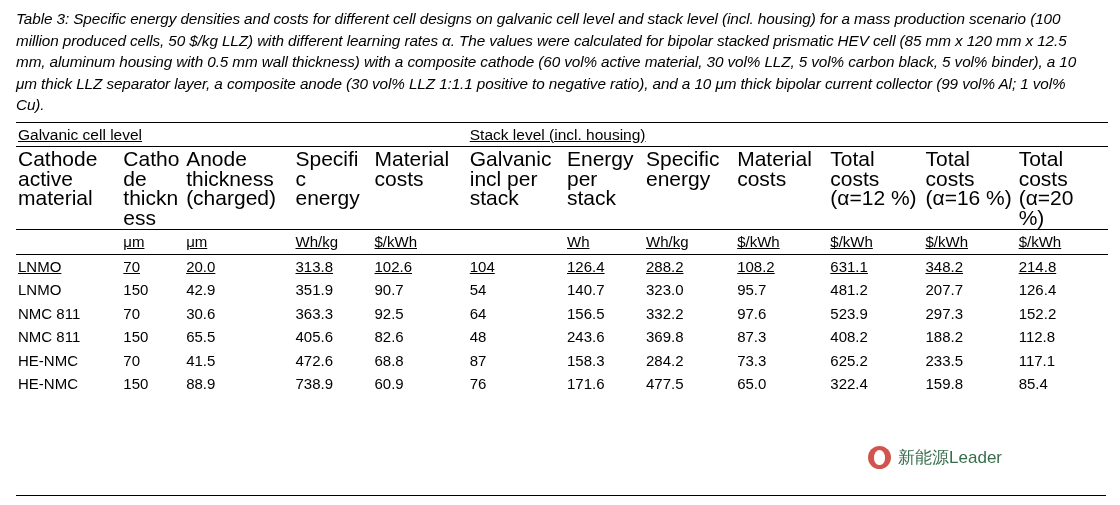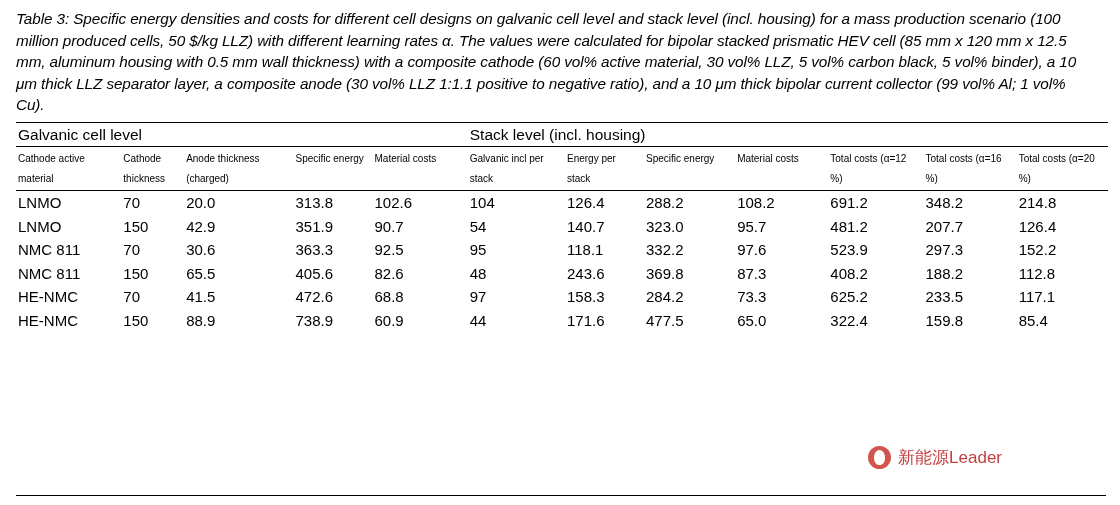--- a/index.html
+++ b/index.html
@@ -35,33 +35,34 @@
     font-size: 15px;
     table-layout: fixed;
   }
   table.maintable td {
     vertical-align: top;
     padding: 2px 4px 2px 2px;
     line-height: 19.5px;
   }
   .rule-top td {
     border-top: 1.3px solid #000;
+    text-decoration: underline;
   }
   .rule-bottom td {
     border-bottom: 1.3px solid #000;
   }
   .grouprow td {
     padding-top: 3px;
     padding-bottom: 4px;
   }
   .grouplabel {
     font-size: 15.5px;
   }
   .hdrcell {
-    font-size: 10px;
+    font-size: 21px;
     line-height: 19.5px;
     word-wrap: break-word;
     overflow-wrap: break-word;
   }
   .unitrow td {
     padding-top: 3px;
     padding-bottom: 3px;
   }
   .datarow td {
     padding-top: 3px;
@@ -102,21 +103,21 @@
     position: absolute;
     left: 6px;
     top: 4px;
     width: 11px;
     height: 15px;
     border-radius: 50% 50% 45% 45%;
     background: #ffffff;
   }
   .wm-text {
     font-size: 17px;
-    color: #b91c1c;
+    color: #14532d;
     font-family: "Liberation Sans", sans-serif;
     text-align: right;
   }
   .footer-rule {
     position: absolute;
     left: 16px;
     right: 14px;
     bottom: 9px;
     border-bottom: 1.3px solid #000;
   }
@@ -155,31 +156,45 @@
         <td class="hdrcell">Specific energy</td>
         <td class="hdrcell">Material costs</td>
         <td class="hdrcell">Galvanic incl per stack</td>
         <td class="hdrcell">Energy per stack</td>
         <td class="hdrcell">Specific energy</td>
         <td class="hdrcell">Material costs</td>
         <td class="hdrcell">Total costs (α=12 %)</td>
         <td class="hdrcell">Total costs (α=16 %)</td>
         <td class="hdrcell">Total costs (α=20 %)</td>
       </tr>
+      <tr class="unitrow rule-top">
+        <td></td>
+        <td>μm</td>
+        <td>μm</td>
+        <td>Wh/kg</td>
+        <td>$/kWh</td>
+        <td></td>
+        <td>Wh</td>
+        <td>Wh/kg</td>
+        <td>$/kWh</td>
+        <td>$/kWh</td>
+        <td>$/kWh</td>
+        <td>$/kWh</td>
+      </tr>
       <tr class="datarow rule-top">
         <td>LNMO</td>
         <td>70</td>
         <td>20.0</td>
         <td>313.8</td>
         <td>102.6</td>
         <td>104</td>
         <td>126.4</td>
         <td>288.2</td>
         <td>108.2</td>
-        <td>691.2</td>
+        <td>631.1</td>
         <td>348.2</td>
         <td>214.8</td>
       </tr>
       <tr class="datarow">
         <td>LNMO</td>
         <td>150</td>
         <td>42.9</td>
         <td>351.9</td>
         <td>90.7</td>
         <td>54</td>
@@ -189,22 +204,22 @@
         <td>481.2</td>
         <td>207.7</td>
         <td>126.4</td>
       </tr>
       <tr class="datarow">
         <td>NMC 811</td>
         <td>70</td>
         <td>30.6</td>
         <td>363.3</td>
         <td>92.5</td>
-        <td>95</td>
-        <td>118.1</td>
+        <td>64</td>
+        <td>156.5</td>
         <td>332.2</td>
         <td>97.6</td>
         <td>523.9</td>
         <td>297.3</td>
         <td>152.2</td>
       </tr>
       <tr class="datarow">
         <td>NMC 811</td>
         <td>150</td>
         <td>65.5</td>
@@ -217,35 +232,35 @@
         <td>408.2</td>
         <td>188.2</td>
         <td>112.8</td>
       </tr>
       <tr class="datarow">
         <td>HE-NMC</td>
         <td>70</td>
         <td>41.5</td>
         <td>472.6</td>
         <td>68.8</td>
-        <td>97</td>
+        <td>87</td>
         <td>158.3</td>
         <td>284.2</td>
         <td>73.3</td>
         <td>625.2</td>
         <td>233.5</td>
         <td>117.1</td>
       </tr>
       <tr class="datarow">
         <td>HE-NMC</td>
         <td>150</td>
         <td>88.9</td>
         <td>738.9</td>
         <td>60.9</td>
-        <td>44</td>
+        <td>76</td>
         <td>171.6</td>
         <td>477.5</td>
         <td>65.0</td>
         <td>322.4</td>
         <td>159.8</td>
         <td>85.4</td>
       </tr>
     </tbody>
   </table>
 

